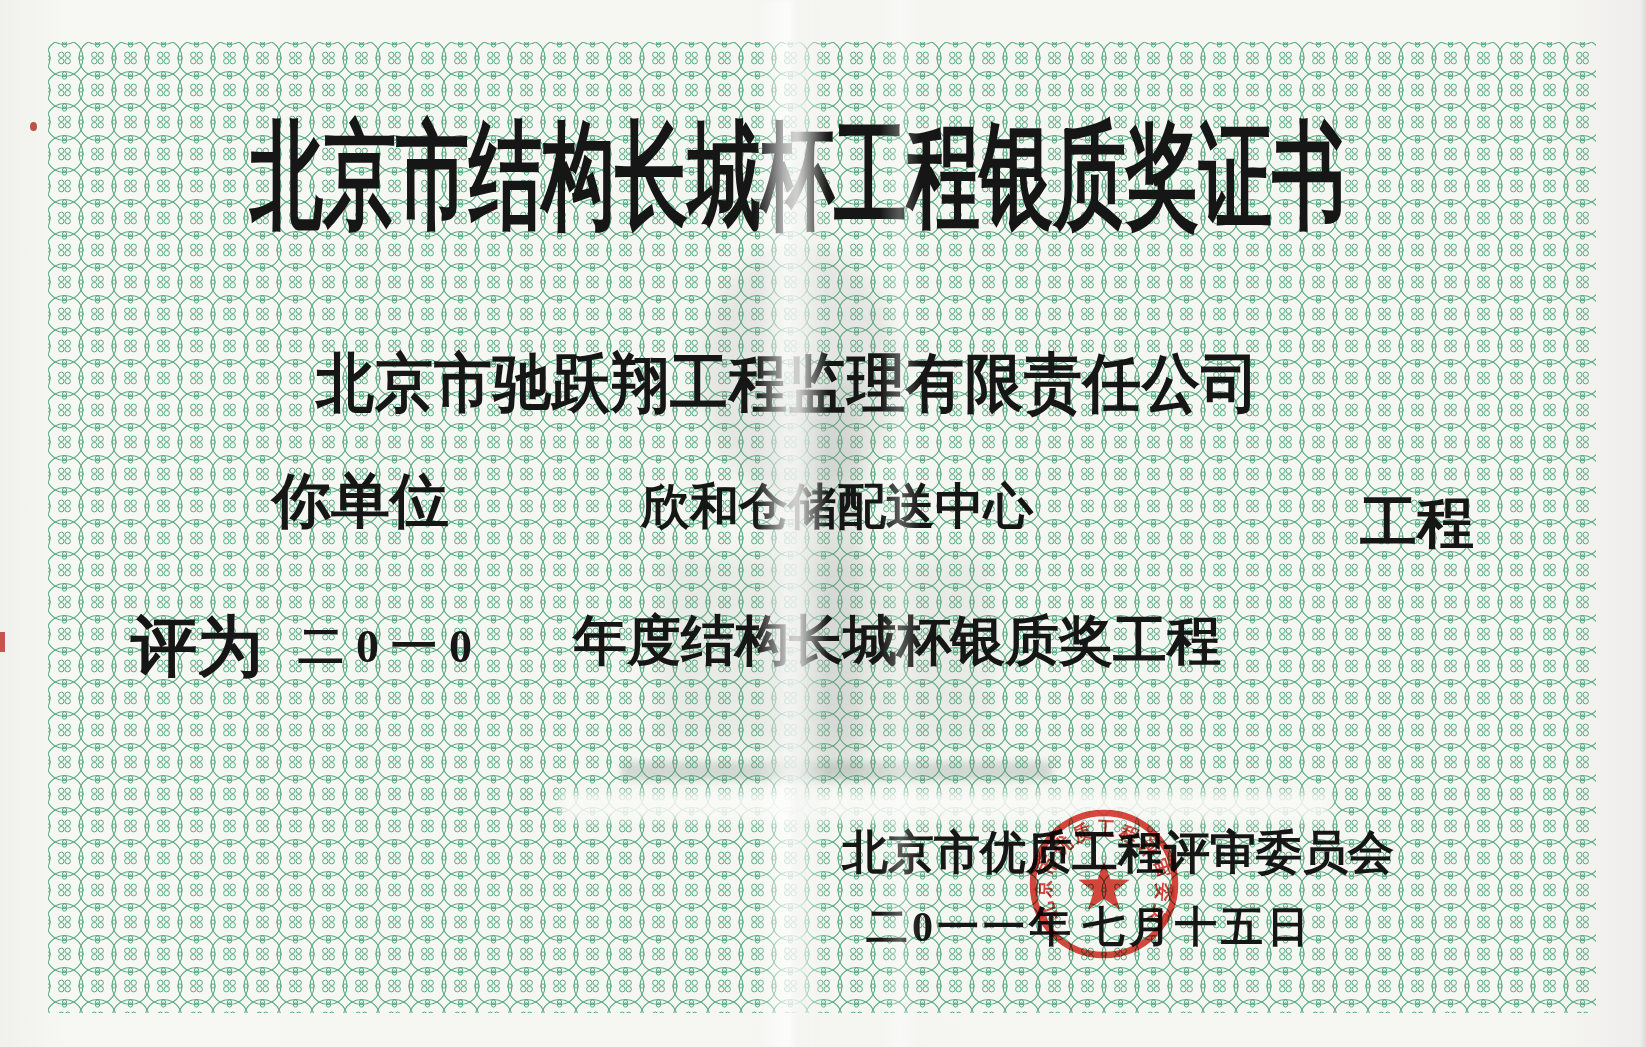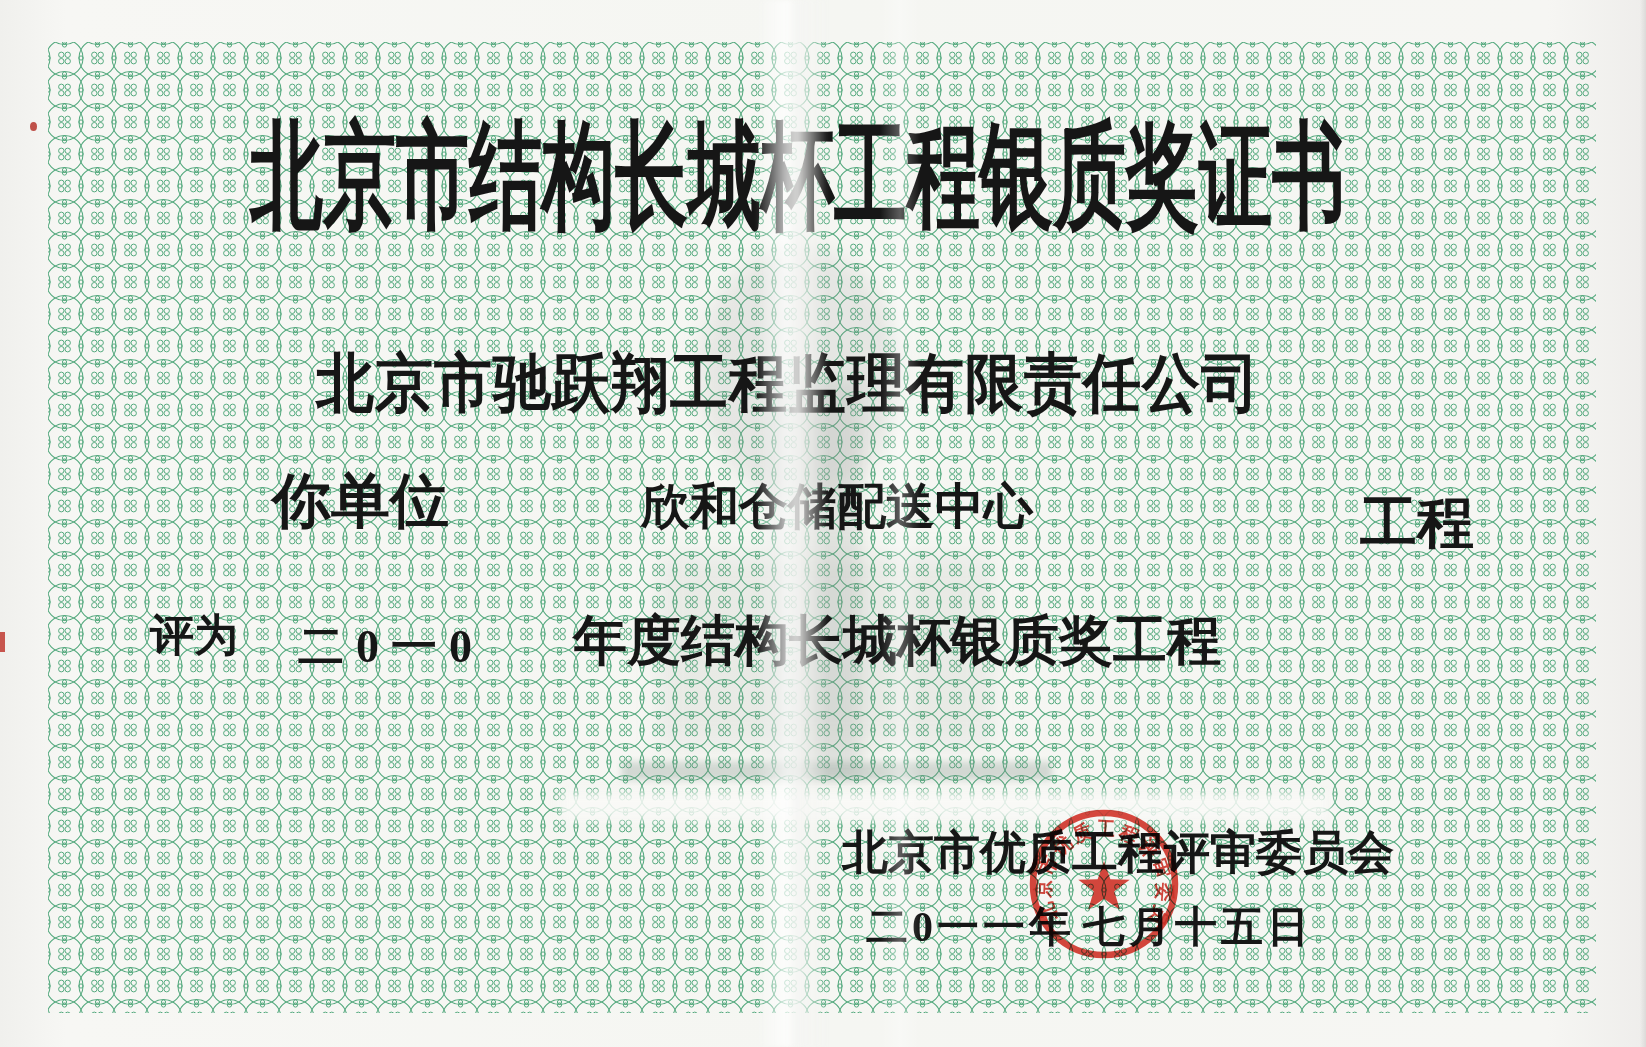--- a/index.html
+++ b/index.html
@@ -12,21 +12,21 @@
   .pattern { position:absolute; left:48px; top:42px; }
   .txt { position:absolute; white-space:nowrap; font-weight:bold; line-height:1; }
   .title        { left:250px;  top:118px; font-size:73px; letter-spacing:0px;
                   transform:scaleY(1.60); transform-origin:0 0; font-weight:800; }
   .company      { left:316px;  top:352px; font-size:58px; letter-spacing:1px;
                   transform:scaleY(1.10); transform-origin:0 0; }
   .unit-prefix  { left:272px;  top:472px; font-size:59px;text-align:center; }
   .supervised   { left:452px;  top:482px; font-size:50px; }
   .project-name { left:641px;  top:482px; font-size:49px; }
   .project-suffix{ left:1360px; top:470px; font-size:57px;margin-top:24px; }
-  .rated        { left:150px;  top:614px; font-size:44px; }
+  .rated        { left:131px;  top:614px; font-size:66px; }
   .year-value   { left:298px;  top:624px; font-size:46px; letter-spacing:12px; }
   .award-text   { left:573px;  top:614px; font-size:54px; }
   .serial       { left:146px;  top:884px; font-size:52px; }
   .committee    { left:842px;  top:830px; font-size:46px; }
   .date-line    { left:866px;  top:906px; font-size:42px; letter-spacing:4px; }
   .date-part2   { margin-left:8px; }
 
   .seal { position:absolute; left:1024px; top:804px; width:160px; height:160px;
           mix-blend-mode:multiply; opacity:.93; }
   .seal text { font-family:"Liberation Serif","DejaVu Serif",serif; font-weight:bold; }

